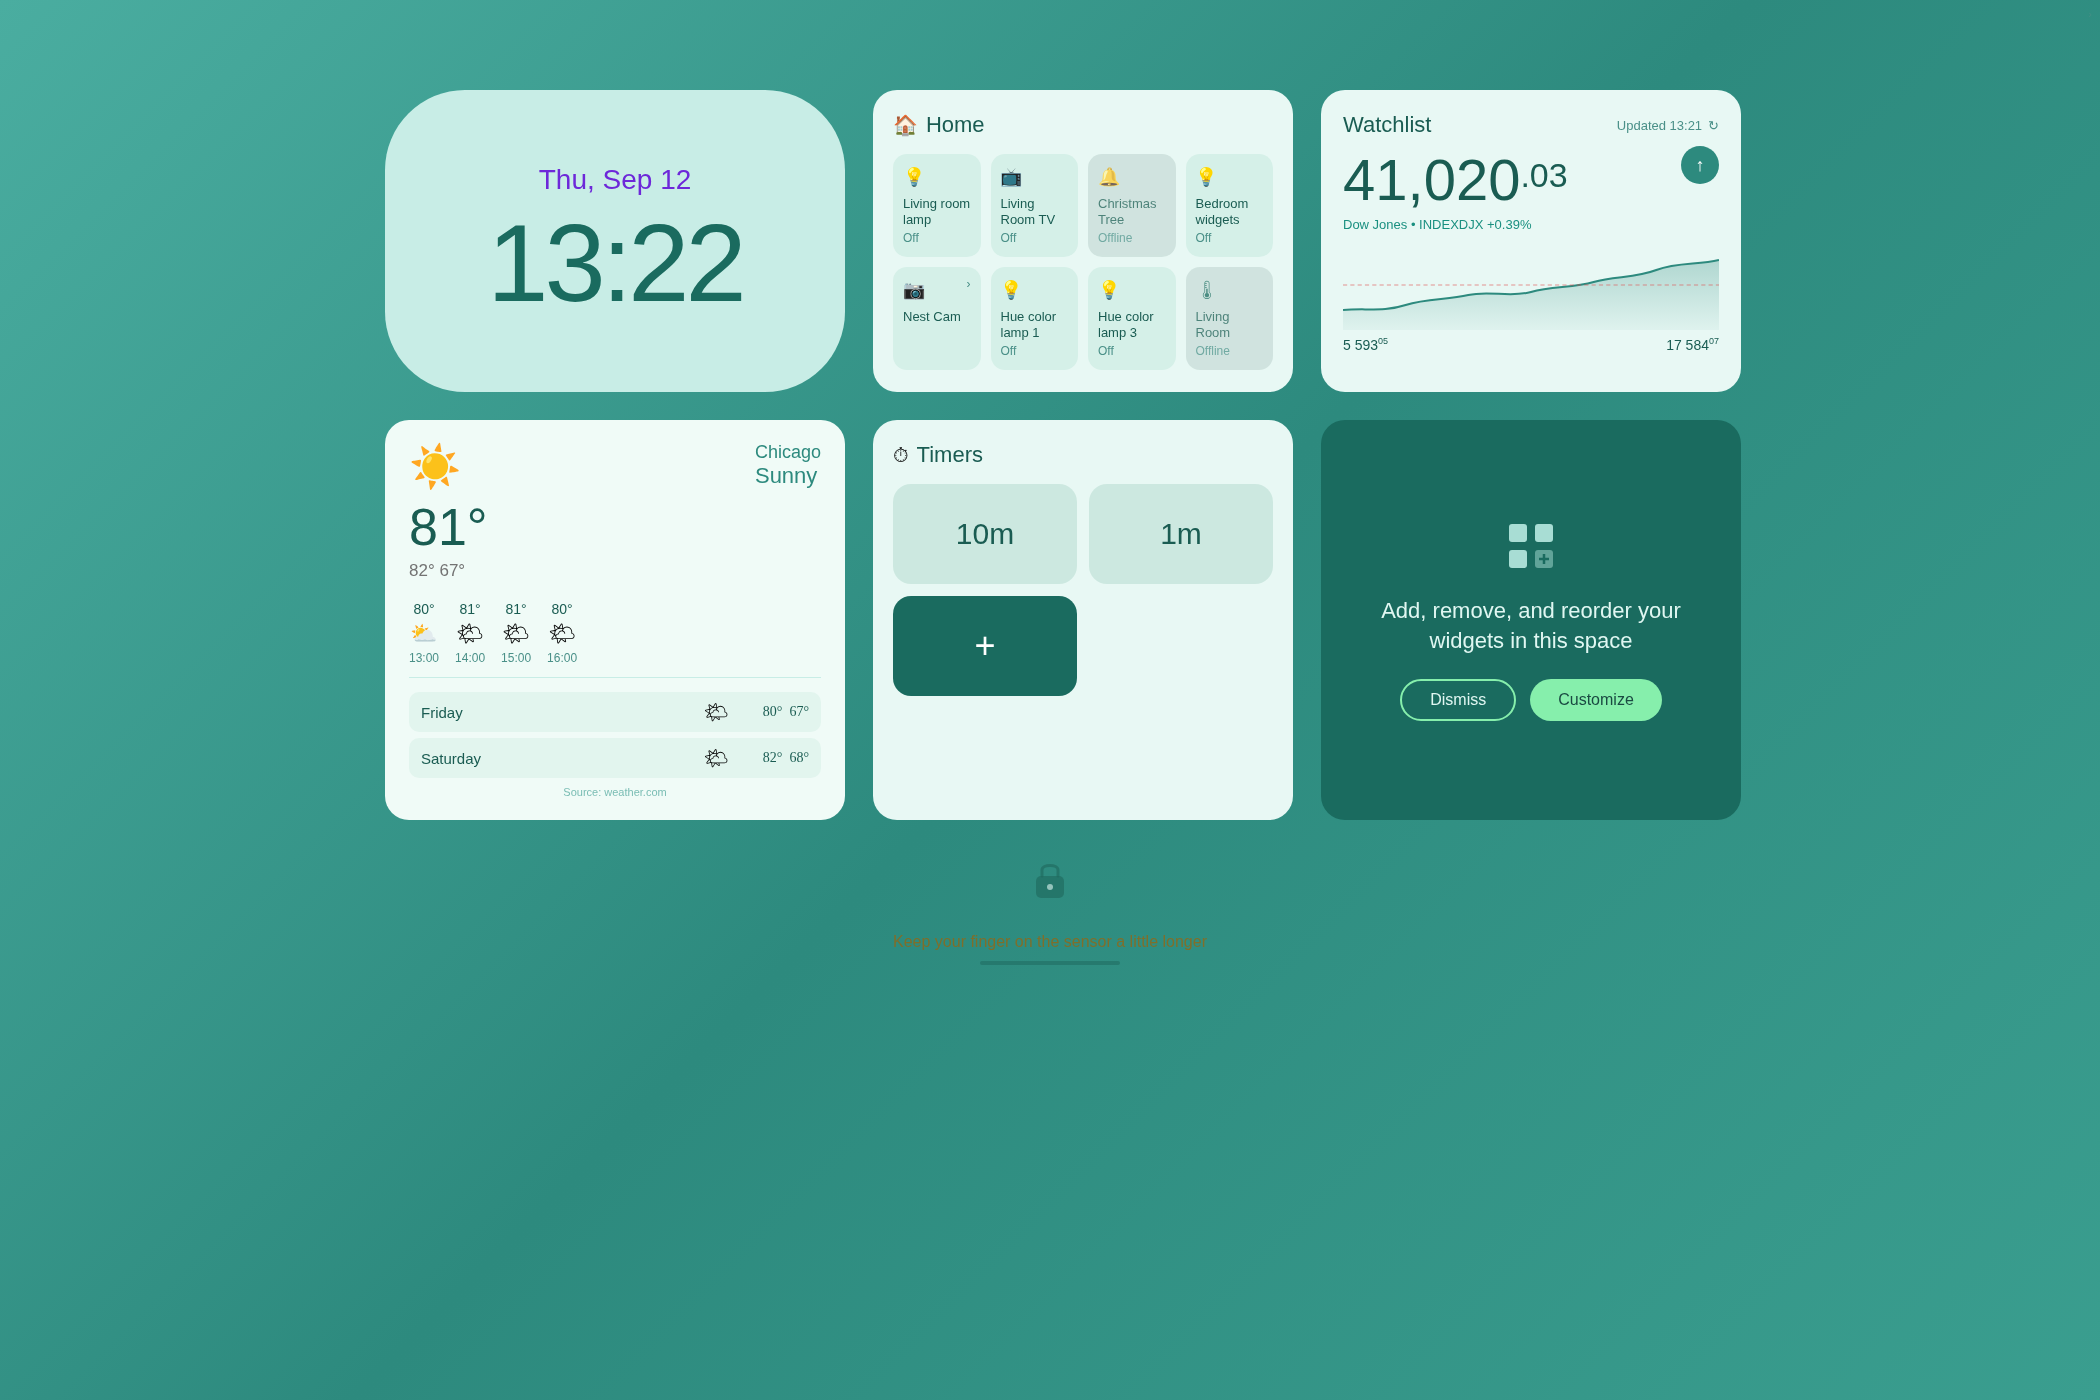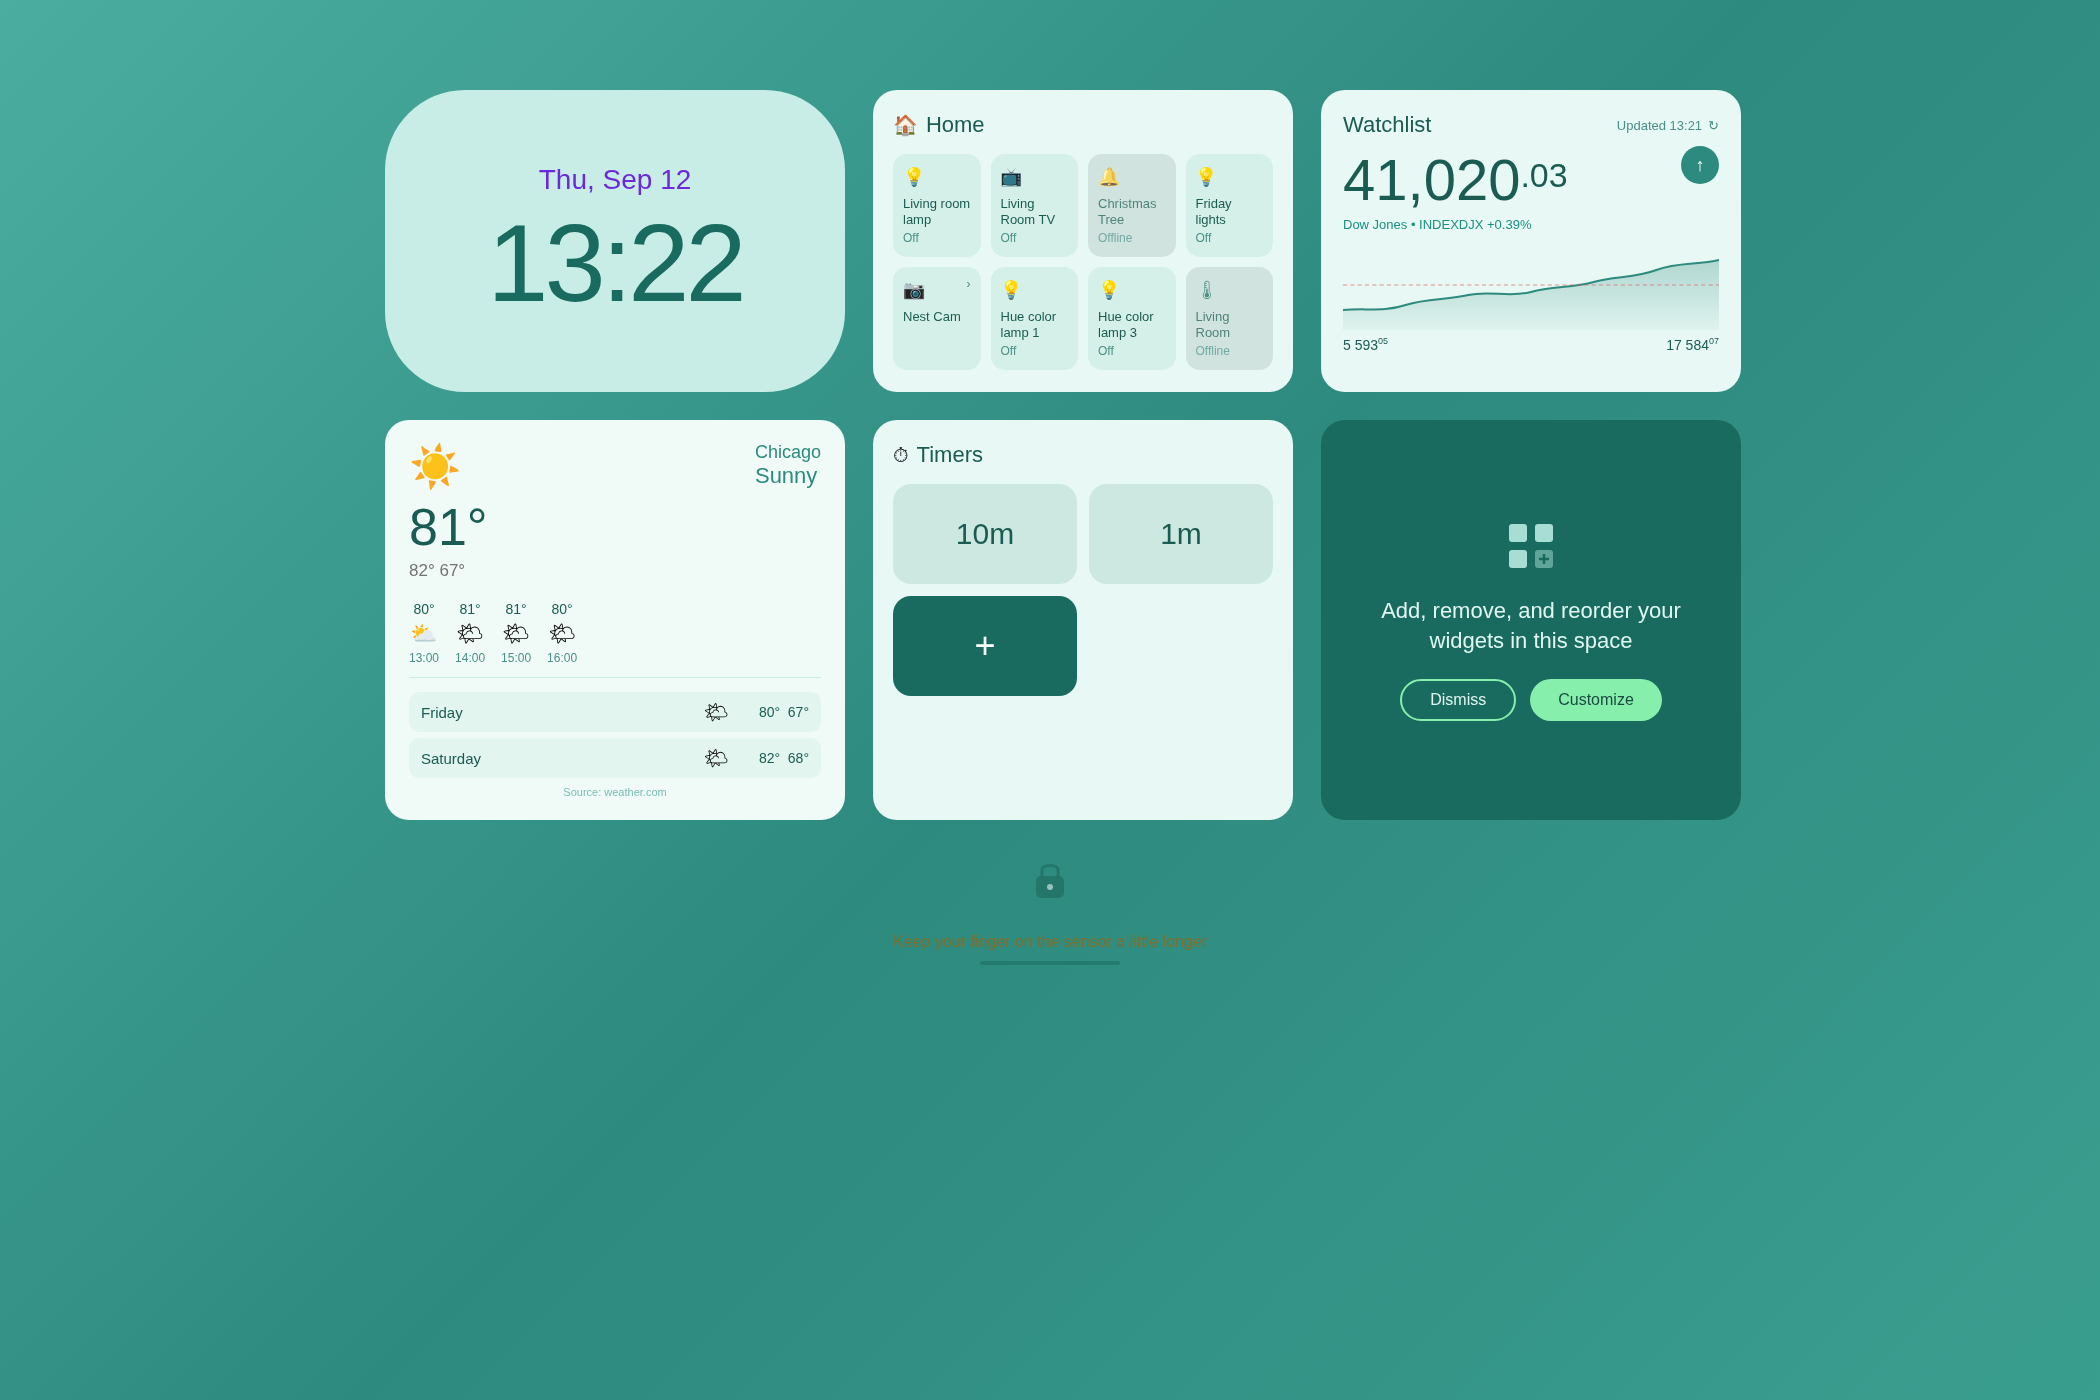--- a/index.html
+++ b/index.html
@@ -271,20 +271,21 @@
       color: #1a5c52;
       font-weight: 500;
       flex: 1;
     }
     .daily-icon { font-size: 20px; }
     .daily-temps {
       font-size: 14px;
       color: #1a5c52;
       text-align: right;
       min-width: 80px;
+      font-family: Liberation Serif, serif;
     }
     .weather-source {
       font-size: 11px;
       color: #7abdb4;
       margin-top: 8px;
       text-align: center;
     }
 
     
     .timers-widget {
@@ -440,21 +441,21 @@
         <div class="device-name">Living Room TV</div>
         <div class="device-status">Off</div>
       </div>
       <div class="device-tile offline">
         <div class="device-icon">🔔</div>
         <div class="device-name">Christmas Tree</div>
         <div class="device-status">Offline</div>
       </div>
       <div class="device-tile">
         <div class="device-icon">💡</div>
-        <div class="device-name">Friday lights</div>
+        <div class="device-name">Bedroom widgets</div>
         <div class="device-status">Off</div>
       </div>
 
       <div class="nest-cam-tile">
         <span class="chevron">›</span>
         <div class="device-icon">📷</div>
         <div class="device-name">Nest Cam</div>
       </div>
       <div class="device-tile">
         <div class="device-icon">💡</div>

